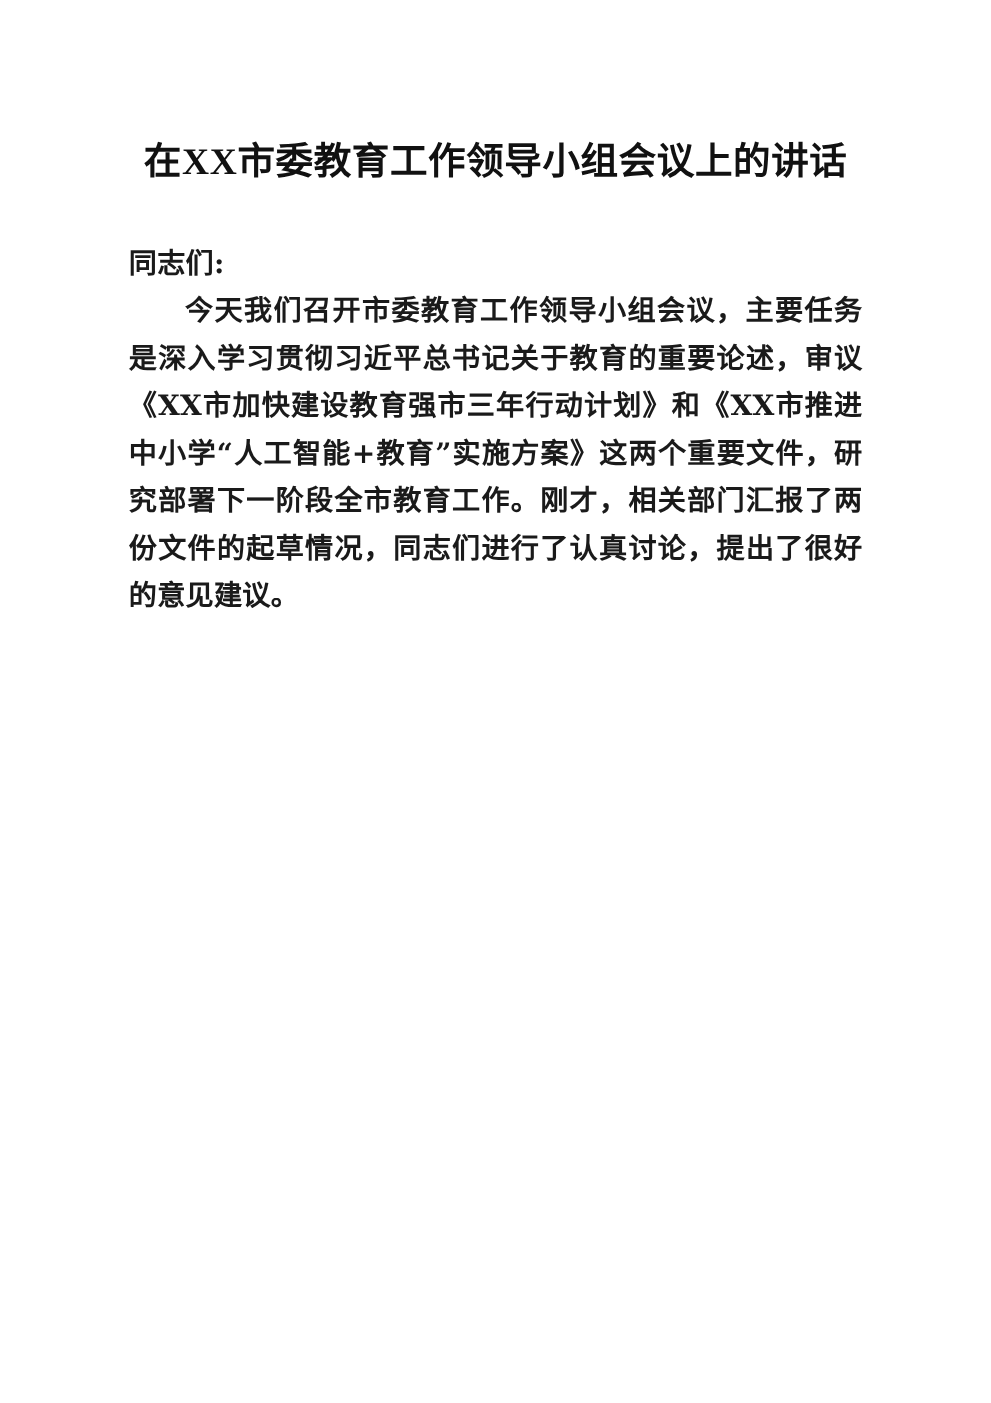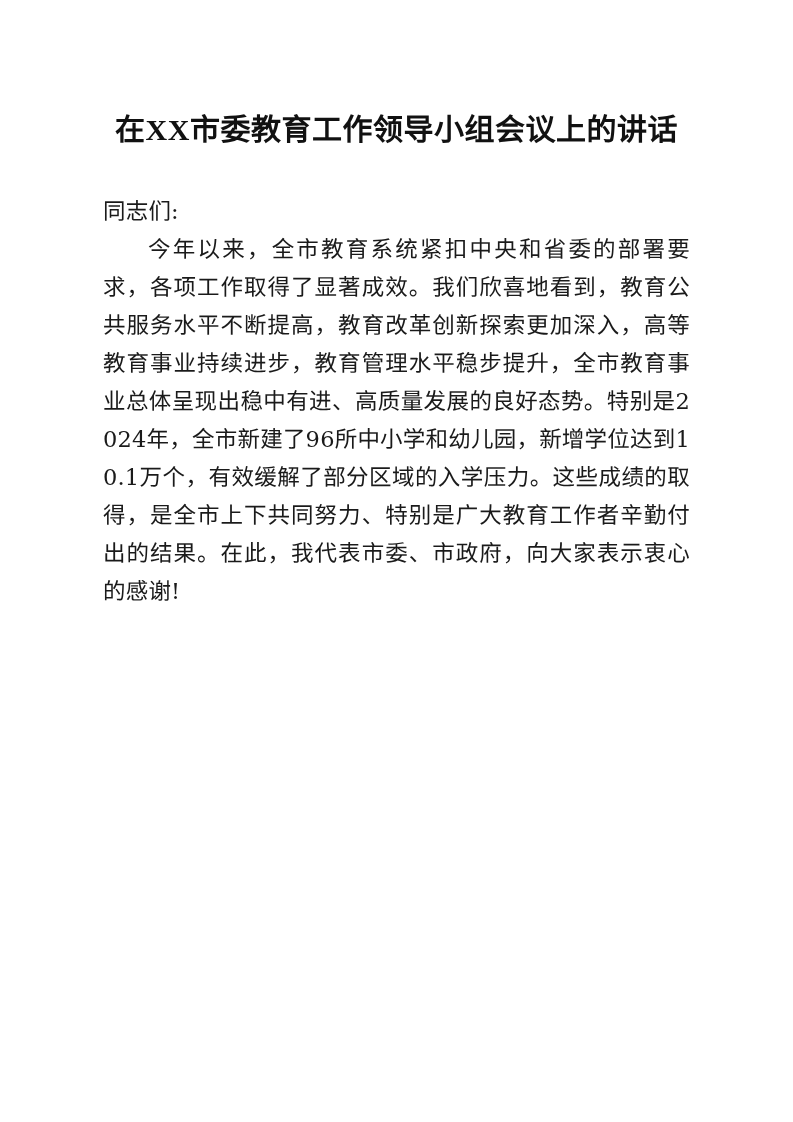--- a/index.html
+++ b/index.html
@@ -55,20 +55,21 @@
     font-family: "DejaVu Serif", "Liberation Serif", serif;
     font-size: 22.5px;
     line-height: 38px;
     text-align: justify;
     text-justify: inter-ideograph;
     letter-spacing: 0.2px;
     color: #1a1a1a;
     word-break: break-all;
     -moz-text-align-last: left;
     text-align-last: left;
+    font-weight: bold;
   }
 
   .para.salutation {
     text-indent: 0;
   }
 
   .para.indent {
     text-indent: 2em;
   }
 
@@ -92,22 +93,22 @@
 <div class="page">
 
   <div class="content">
 
     <h1 class="doc-title">在XX市委教育工作领导小组会议上的讲话</h1>
 
     <div class="body-block">
 
       <p class="para salutation">同志们:</p>
 
+      <p class="para indent">今天我们召开市委教育工作领导小组会议，主要任务是深入学习贯彻习近平总书记关于教育的重要论述，审议《XX市加快建设教育强市三年行动计划》和《XX市推进中小学“人工智能+教育”实施方案》这两个重要文件，研究部署下一阶段全市教育工作。刚才，相关部门汇报了两份文件的起草情况，同志们进行了认真讨论，提出了很好的意见建议。</p>
 
-      <p class="para indent">今年以来，全市教育系统紧扣中央和省委的部署要求，各项工作取得了显著成效。我们欣喜地看到，教育公共服务水平不断提高，教育改革创新探索更加深入，高等教育事业持续进步，教育管理水平稳步提升，全市教育事业总体呈现出稳中有进、高质量发展的良好态势。特别是2024年，全市新建了96所中小学和幼儿园，新增学位达到10.1万个，有效缓解了部分区域的入学压力。这些成绩的取得，是全市上下共同努力、特别是广大教育工作者辛勤付出的结果。在此，我代表市委、市政府，向大家表示衷心的感谢!</p>
 
 
     </div>
   </div>
 
   <div class="page-footer">
     <span>— 1 —</span>
   </div>
 
 </div>

